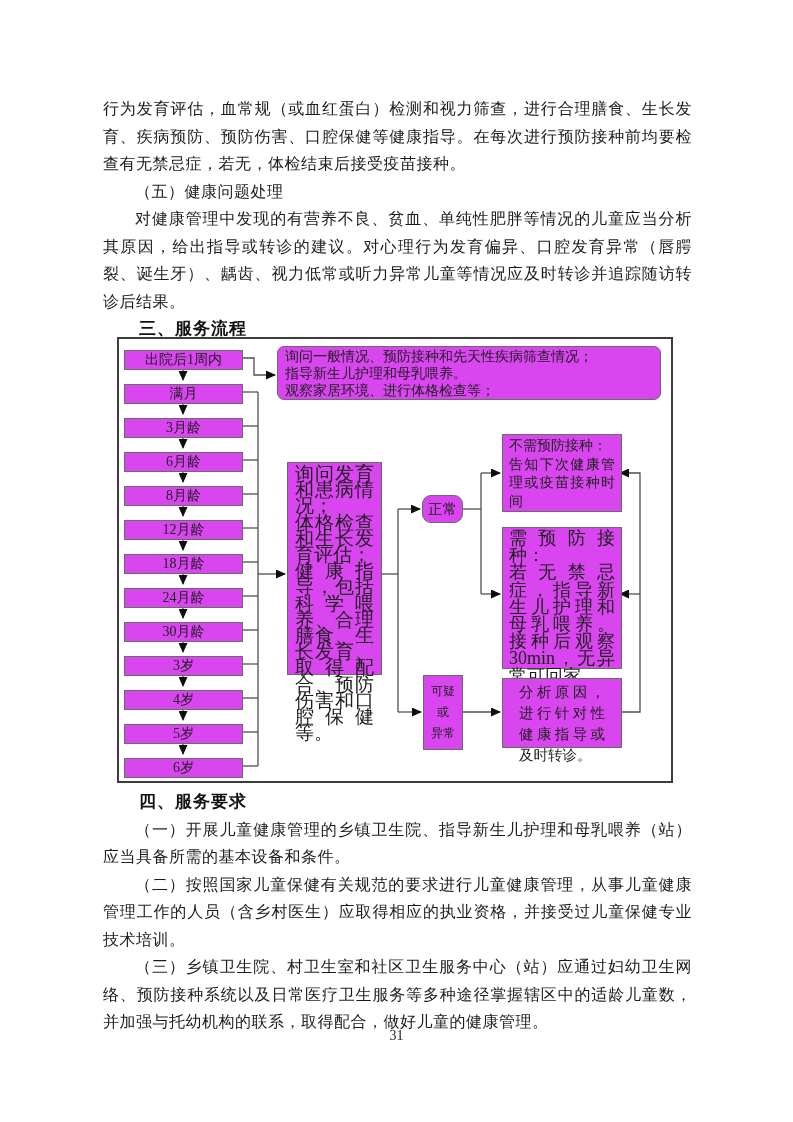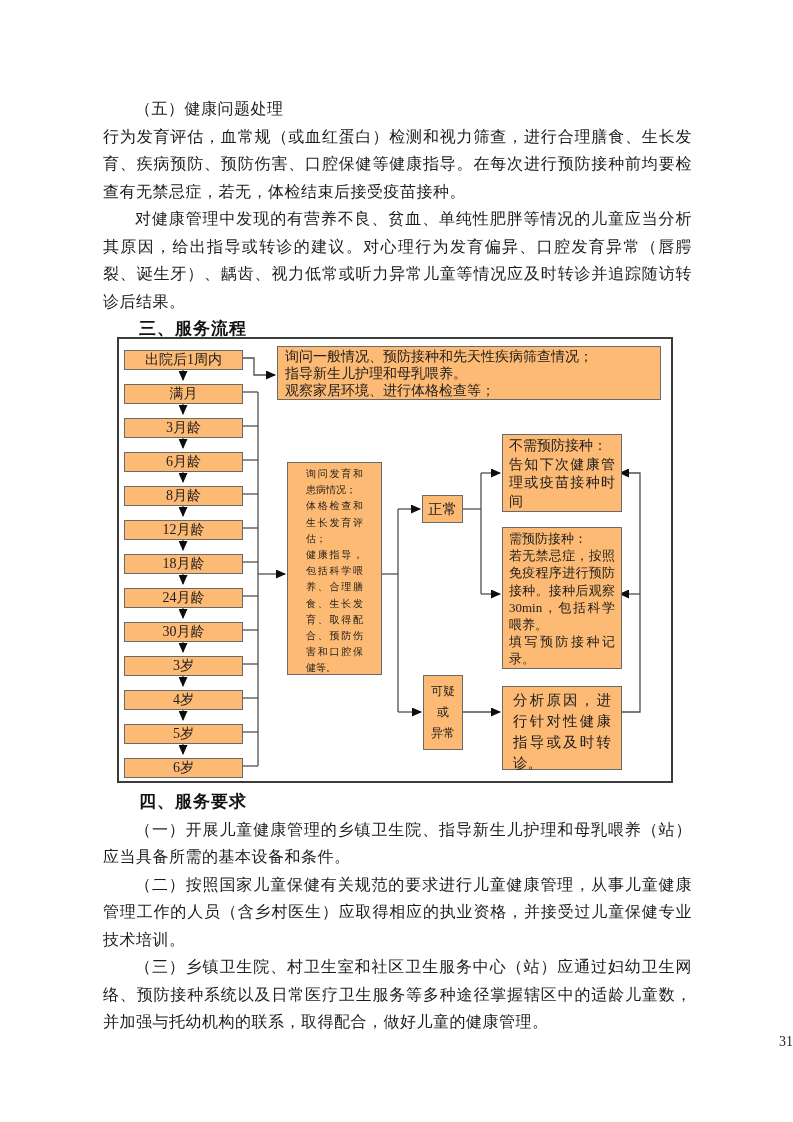--- a/index.html
+++ b/index.html
@@ -26,69 +26,69 @@
 
   
   .flowchart{
     position:absolute;left:117px;top:337px;width:556px;height:446px;
     border:2px solid #3c3c3c;box-sizing:border-box;
     font-size:14px;
   }
   .flowchart svg{position:absolute;left:-2px;top:-2px;width:556px;height:446px;}
   .fbox{
     position:absolute;border:1px solid #6a6a6a;box-sizing:border-box;
-    background:#fdba74;color:#1c1c1c;
+    background:#d946ef;color:#1c1c1c;
   }
   .tbox{
     left:5px;width:119px;height:20px;
     text-align:center;line-height:18px;font-size:14px;
   }
   .bl{display:block;}
   .newborn{
     left:158px;top:7px;width:384px;height:54px;
-    padding:1px 7px;line-height:17px;font-size:14px;white-space:nowrap;overflow:hidden;
+    padding:1px 7px;line-height:17px;font-size:14px;white-space:nowrap;overflow:hidden;border-radius:7px;
   }
   .routine{
     left:168px;top:123px;width:95px;height:213px;
-    padding:3px 18px;line-height:16.2px;font-size:10px;text-align:justify;
+    padding:3px 7px;line-height:16.2px;font-size:19px;text-align:justify;
   }
   .normal{
     left:303px;top:156px;width:41px;height:28px;
-    text-align:center;line-height:26px;font-size:14.5px;
+    text-align:center;line-height:26px;font-size:14.5px;border-radius:9px;
   }
   .abnormal{
     left:304px;top:336px;width:40px;height:75px;
     text-align:center;line-height:21px;font-size:12px;padding-top:5px;
   }
   .novacc{
     left:383px;top:95px;width:120px;height:78px;
     padding:2px 6px;line-height:18.5px;font-size:14px;text-align:justify;
   }
   .vacc{
     left:383px;top:188px;width:120px;height:142px;
-    padding:2px 6px;line-height:17.2px;font-size:13px;text-align:justify;
+    padding:2px 6px;line-height:17.2px;font-size:18px;text-align:justify;
   }
   .referral{
-    left:383px;top:339px;width:120px;height:84px;
-    padding:3px 10px;line-height:21px;font-size:14.5px;text-align:justify;margin-top:8px;
+    left:383px;top:339px;width:120px;height:70px;
+    padding:3px 16px;line-height:21px;font-size:14.5px;text-align:justify;
   }
 
   .pagenum{
     position:absolute;left:0;top:1028px;width:793px;
-    text-align:right;font-size:14px;color:#222;margin-top:6px;
+    text-align:center;font-size:14px;color:#222;
   }
 </style>
 </head>
 <body>
 
 <div class="page">
 
   <div class="topflow">
+    <p class="body-p">行为发育评估，血常规（或血红蛋白）检测和视力筛查，进行合理膳食、生长发育、疾病预防、预防伤害、口腔保健等健康指导。在每次进行预防接种前均要检查有无禁忌症，若无，体检结束后接受疫苗接种。</p>
     <p class="body-p indent">（五）健康问题处理</p>
-    <p class="body-p">行为发育评估，血常规（或血红蛋白）检测和视力筛查，进行合理膳食、生长发育、疾病预防、预防伤害、口腔保健等健康指导。在每次进行预防接种前均要检查有无禁忌症，若无，体检结束后接受疫苗接种。</p>
     <p class="body-p indent">对健康管理中发现的有营养不良、贫血、单纯性肥胖等情况的儿童应当分析其原因，给出指导或转诊的建议。对心理行为发育偏异、口腔发育异常（唇腭裂、诞生牙）、龋齿、视力低常或听力异常儿童等情况应及时转诊并追踪随访转诊后结果。</p>
     <h2 class="heading">三、服务流程</h2>
   </div>
 
   <div class="flowchart">
 
     <svg viewBox="0 0 556 446">
       <defs>
         <marker id="arw" markerUnits="userSpaceOnUse" markerWidth="10" markerHeight="9" refX="9" refY="4.5" orient="auto">
           <path d="M0,0 L10,4.5 L0,9 Z" fill="#0d0d0d"></path>
@@ -177,21 +177,21 @@
       <span class="bl">异常</span>
     </div>
 
     <div class="fbox novacc">
       <span class="bl">不需预防接种：</span>
       <span class="bl">告知下次健康管理或疫苗接种时间</span>
     </div>
 
     <div class="fbox vacc">
       <span class="bl">需预防接种：</span>
-      <span class="bl">若无禁忌症，按照免疫程序进行预防接种。接种后观察30min，包括科学喂养。</span>
+      <span class="bl">若无禁忌症，指导新生儿护理和母乳喂养。接种后观察30min，无异常可回家。</span>
       <span class="bl">填写预防接种记录。</span>
     </div>
 
     <div class="fbox referral">分析原因，进行针对性健康指导或及时转诊。</div>
 
   </div>
 
   <div class="bottomflow">
     <h2 class="heading">四、服务要求</h2>
     <p class="body-p indent">（一）开展儿童健康管理的乡镇卫生院、指导新生儿护理和母乳喂养（站）应当具备所需的基本设备和条件。</p>

